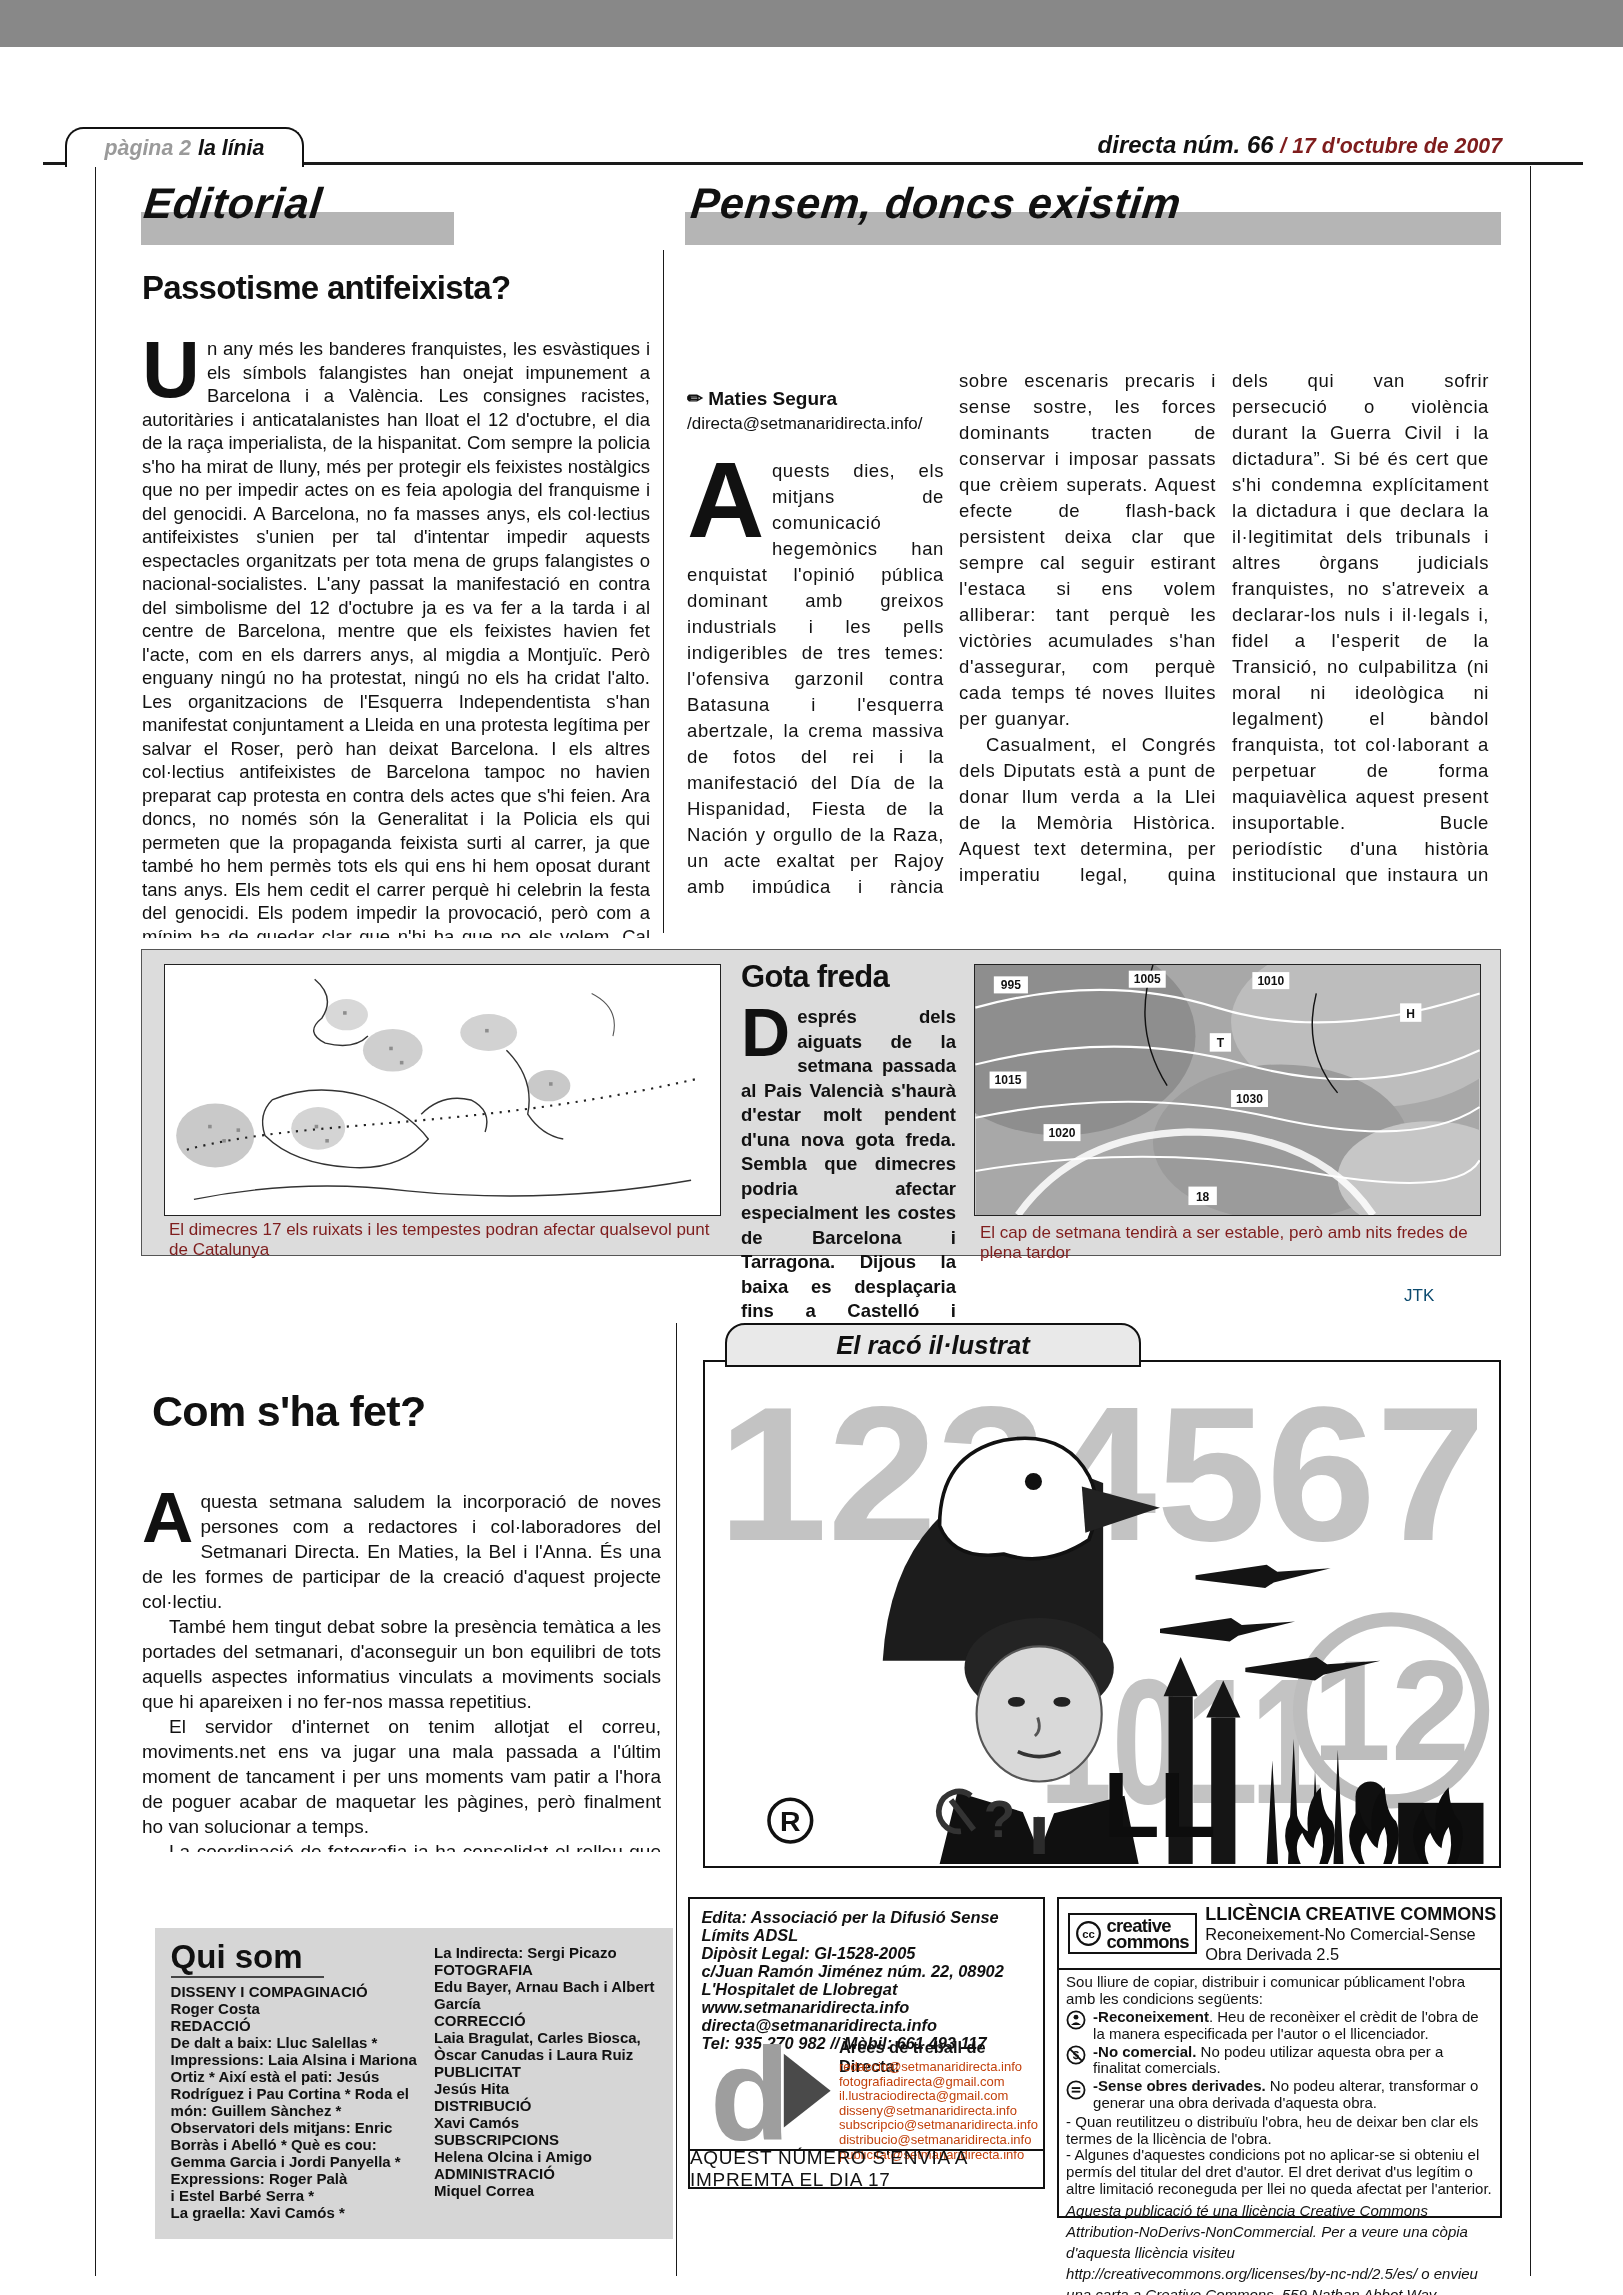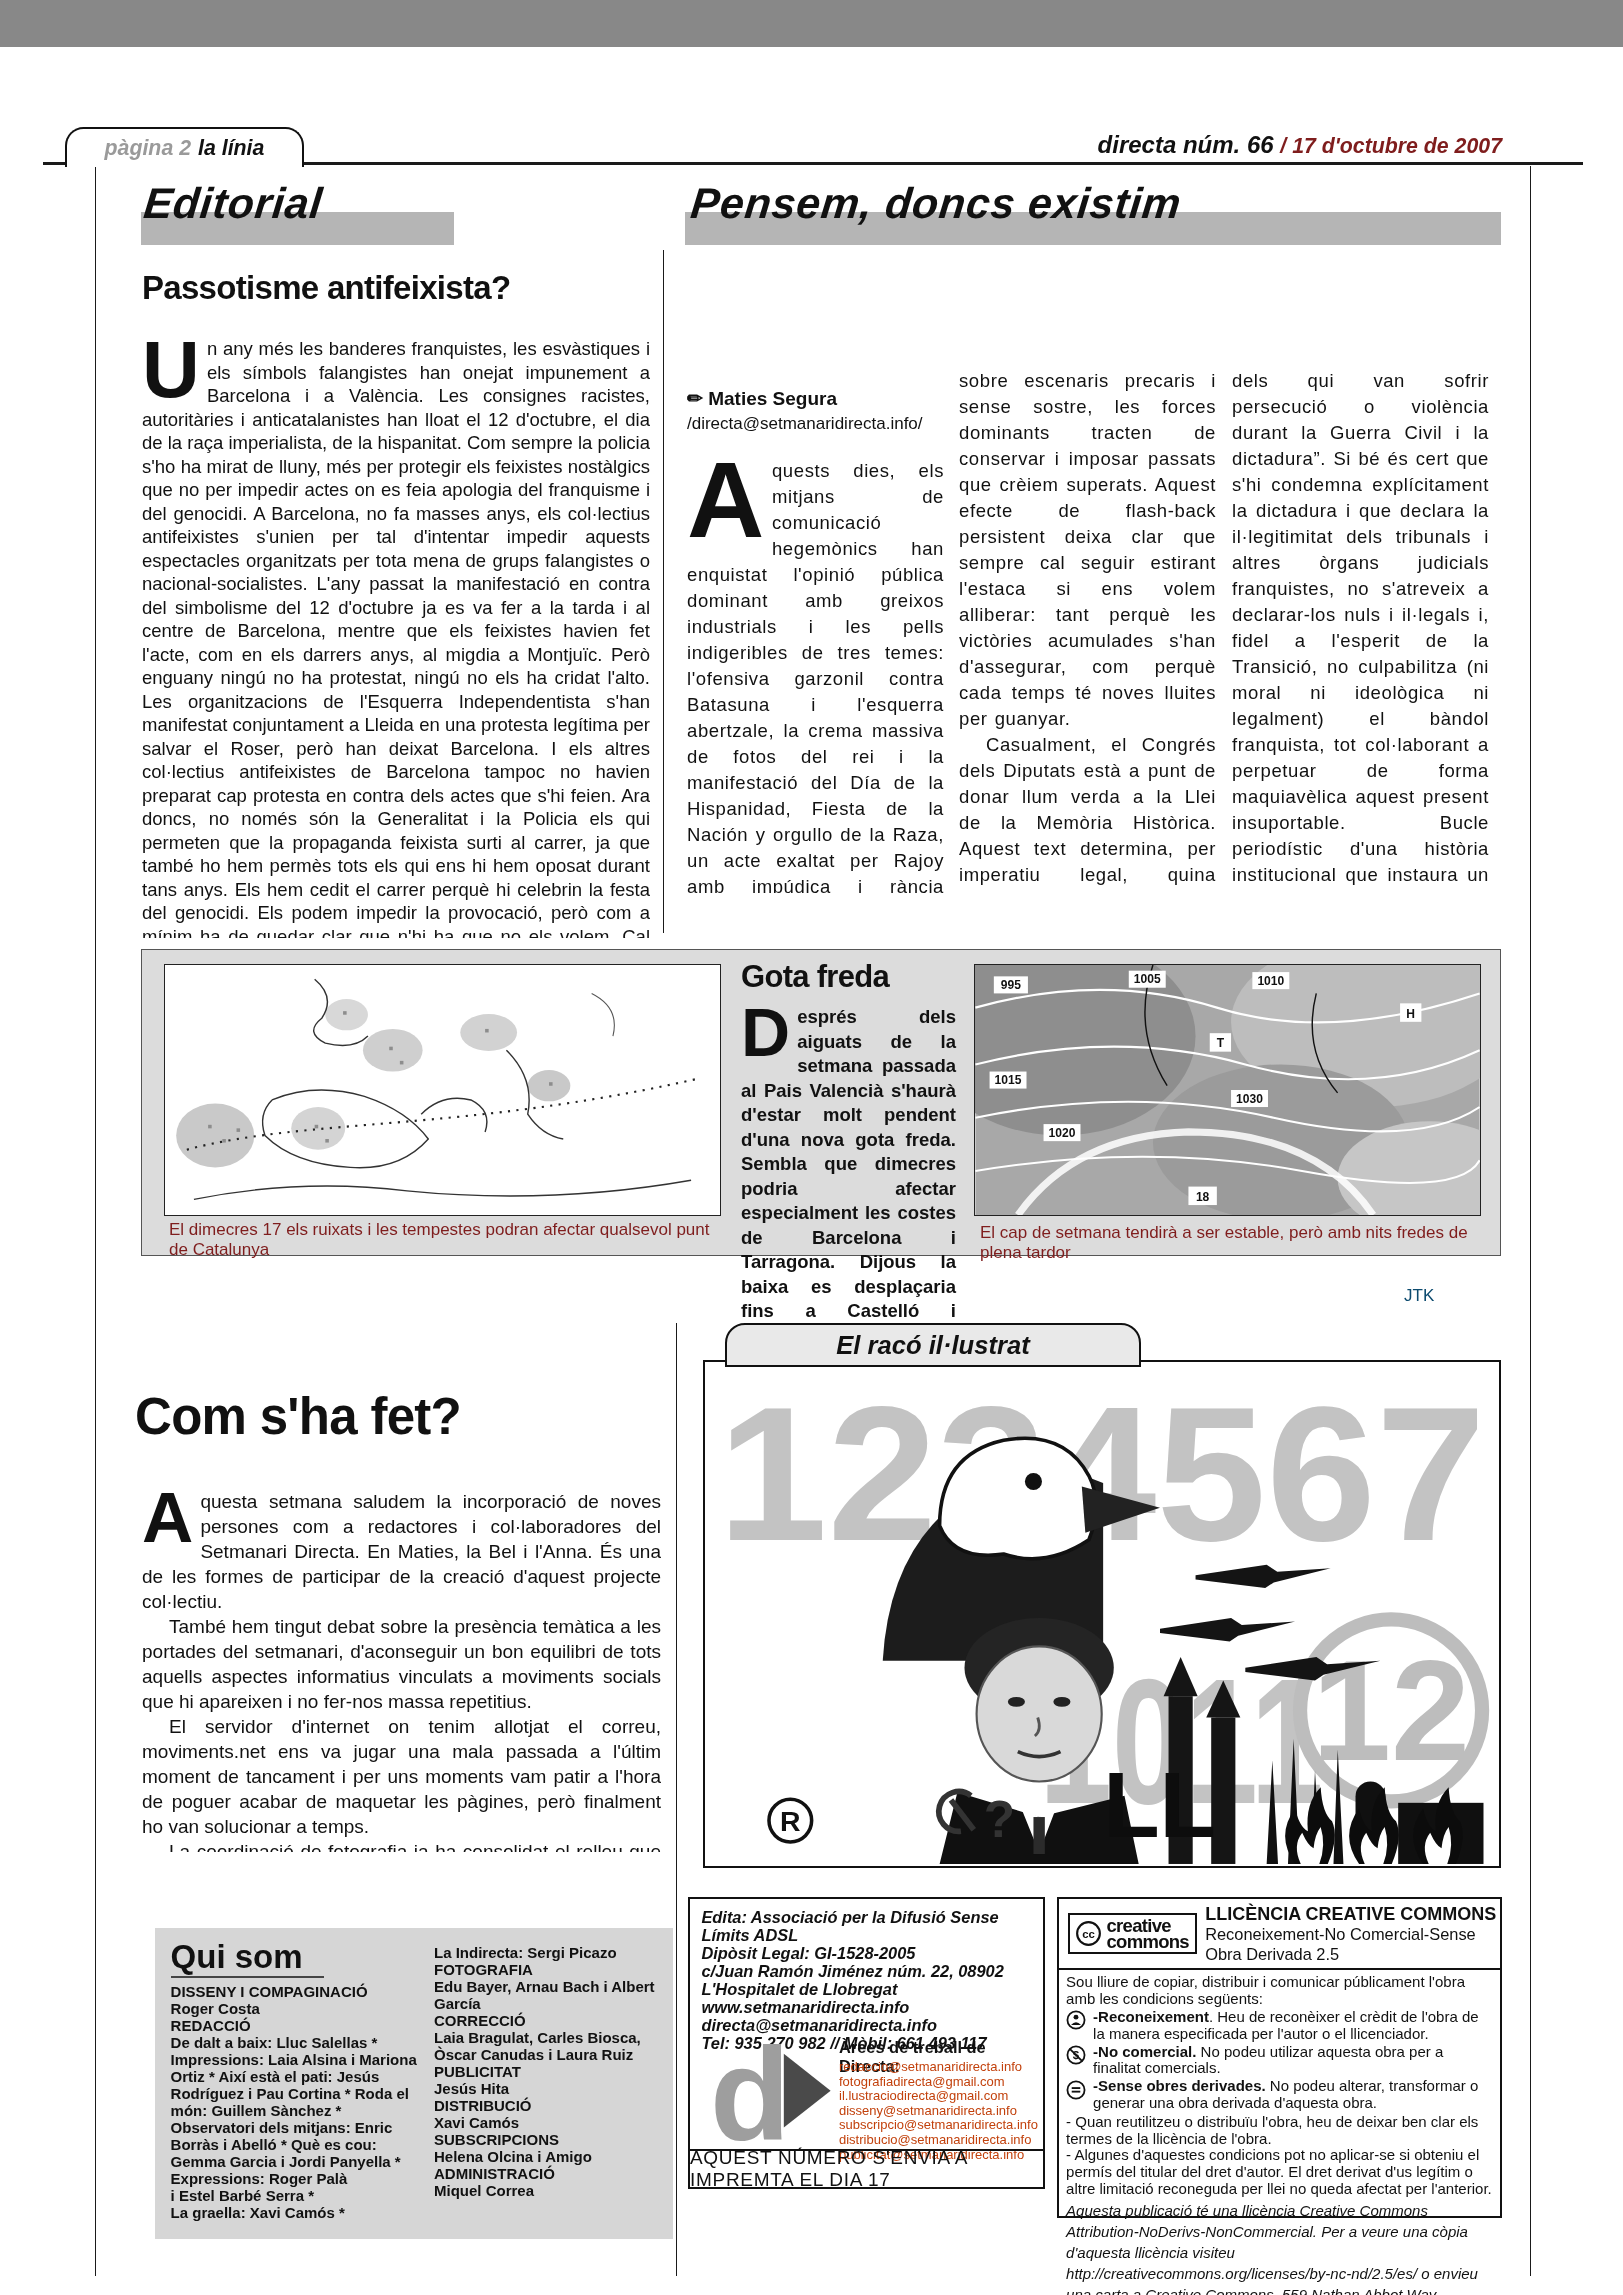--- a/index.html
+++ b/index.html
@@ -268,21 +268,21 @@
         <text x="392" y="668" font-family="Liberation Sans, sans-serif" font-weight="900" font-size="72" fill="#333">?</text>
       </g>
       <g>
         <circle cx="120" cy="645" r="30" fill="#fff" stroke="#111" stroke-width="5"></circle>
         <text x="120" y="660" font-family="Liberation Sans, sans-serif" font-weight="bold" font-size="40" fill="#111" text-anchor="middle">R</text>
       </g>
     </svg>
   </div>
 
   <div class="rule-v" style="left:676px;top:1276px;height:953px;"></div>
-  <div class="abs headline" style="left:135px;top:1340px;width:519px;font-size:51px;">Com s'ha fet?</div>
+  <div class="abs headline" style="left:152px;top:1340px;width:519px;font-size:43px;">Com s'ha fet?</div>
   <div class="abs bodytext clip" style="left:142px;top:1442px;width:519px;height:363px;font-size:19px;line-height:25px;">
     <p class="noind"><span class="dropcap" style="font-size:71px;line-height:58px;">A</span><span>questa setmana saludem la incorporació de noves persones com a redactores i col·laboradores del Setmanari Directa. En Maties, la Bel i l'Anna. És una de les formes de participar de la creació d'aquest projecte col·lectiu.</span></p>
     <p class="ind">També hem tingut debat sobre la presència temàtica a les portades del setmanari, d'aconseguir un bon equilibri de tots aquells aspectes informatius vinculats a moviments socials que hi apareixen i no fer-nos massa repetitius.</p>
     <p class="ind">El servidor d'internet on tenim allotjat el correu, moviments.net ens va jugar una mala passada a l'últim moment de tancament i per uns moments vam patir a l'hora de poguer acabar de maquetar les pàgines, però finalment ho van solucionar a temps.</p>
     <p class="ind">La coordinació de fotografia ja ha consolidat el relleu que es va iniciar fa tres setmanes. L'Edu Bayer i l'Arnau Bach han donat pas a l'Albert Garcia i la Berta Alarcó. Els primers però, segueixen trepitjant carrer i buscant les millors instantànies per al setmanari. Els segons ja han agafat el ritme trepidant d'un tancament setmanal. Moltes gràcies a tothom per l'esforç.</p>
   </div>
 
   <div class="quisom">
     <h3>Qui som</h3>
     <div class="abs cred" style="left:15.6px;top:55px;width:249px;">

